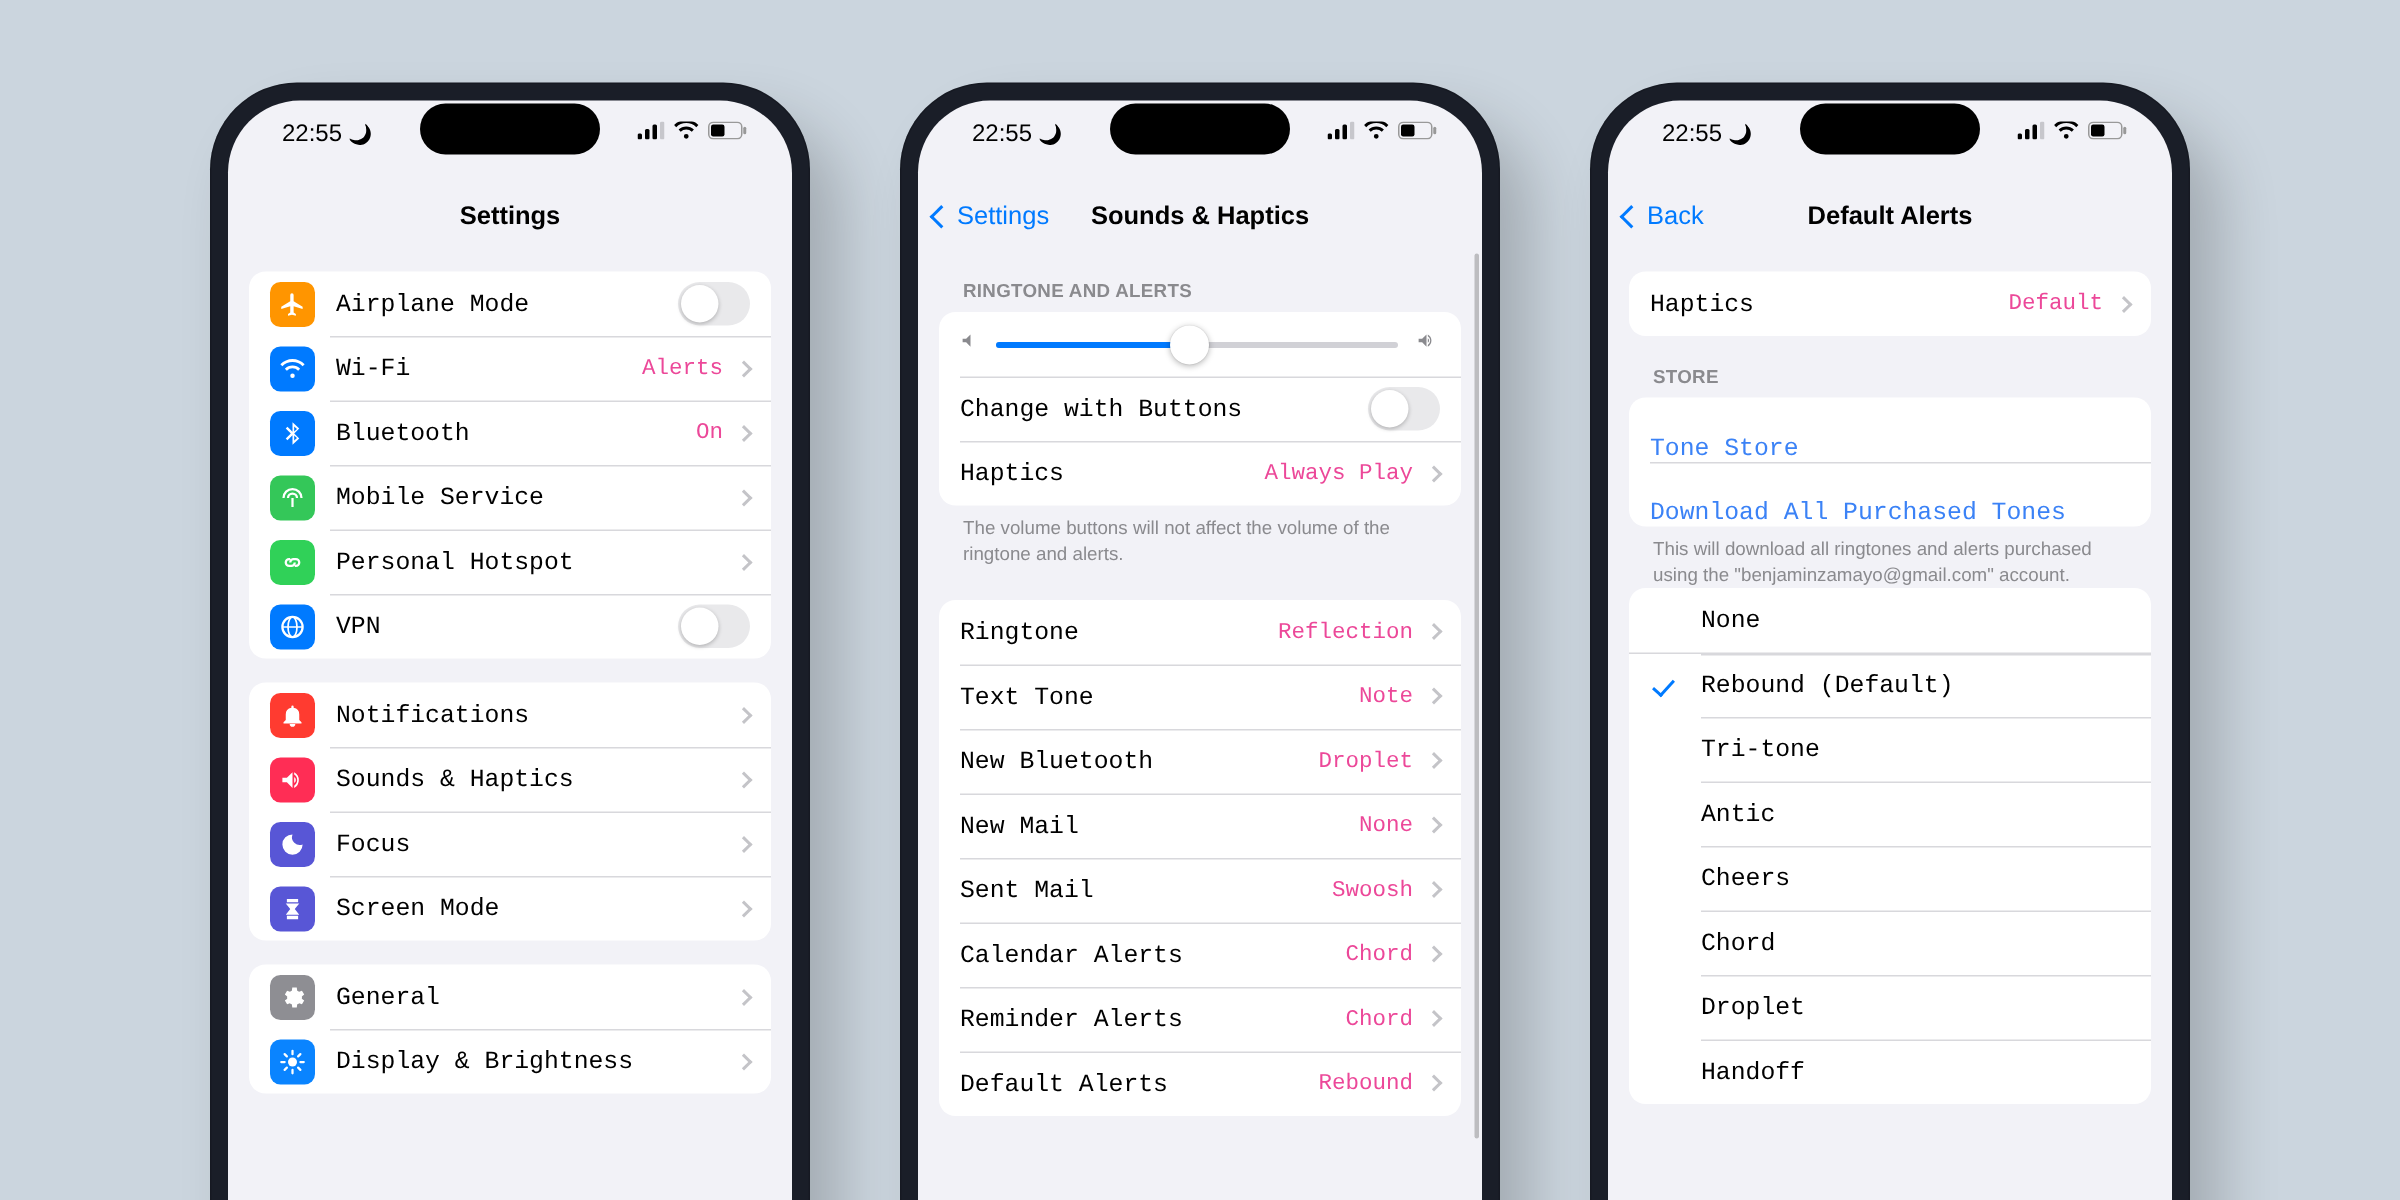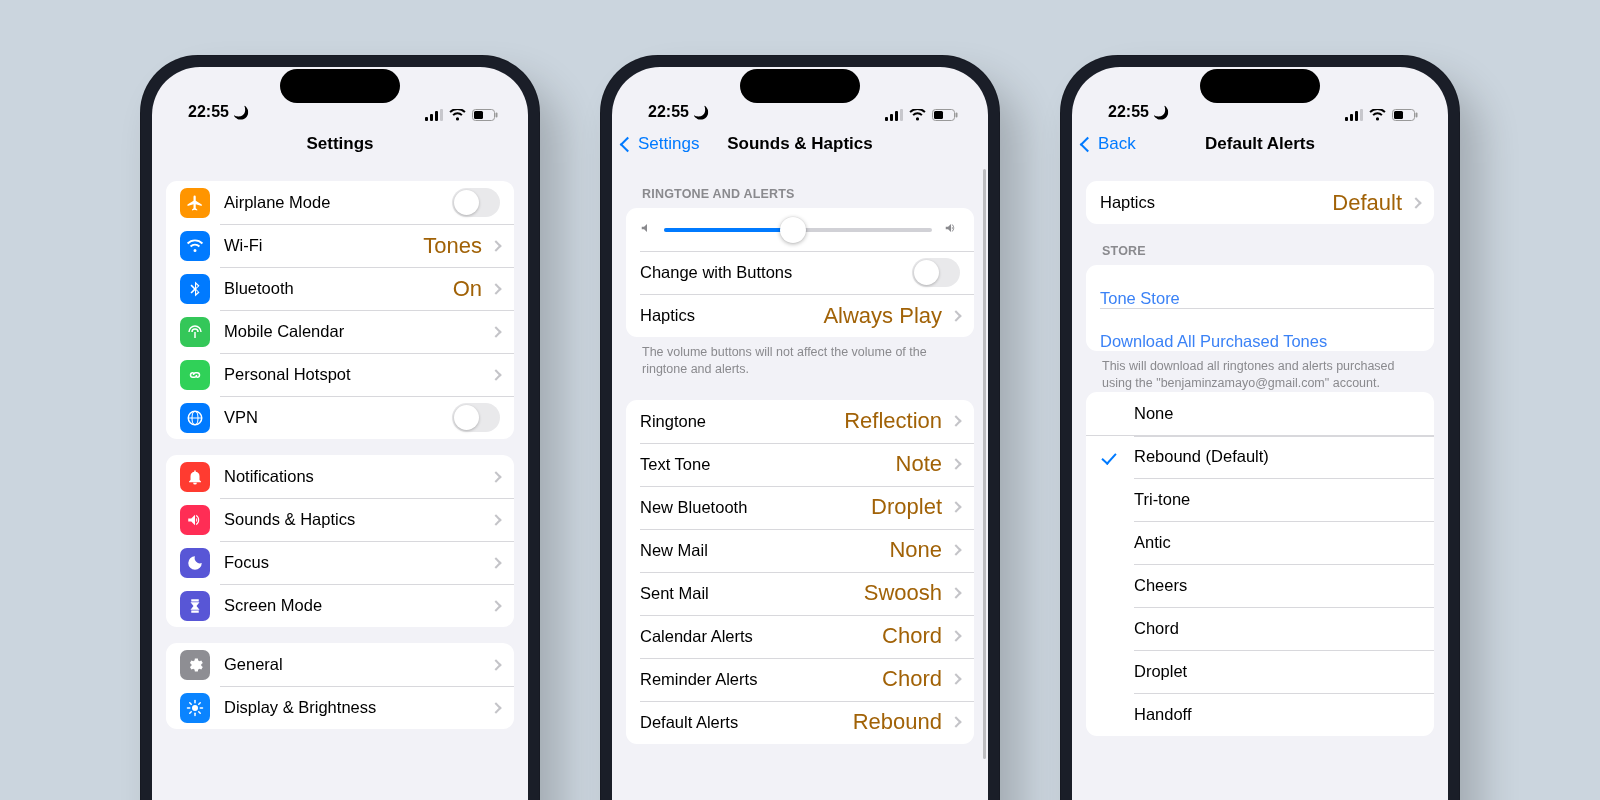--- a/index.html
+++ b/index.html
@@ -39,25 +39,25 @@
     transform: translateX(-50%);
     width: 120px;
     height: 34px;
     background: #000;
     border-radius: 20px;
     z-index: 50;
   }
   .statusbar {
     height: 54px;
     display: flex;
-    align-items: flex-end;
+    align-items: flex-start;
     justify-content: space-between;
     padding: 14px 30px 0 36px;
     font-size: 16px;
-    font-weight: 700;
+    font-weight: 400;
     color: #000;
   }
   .status-left { display: flex; align-items: center; gap: 4px; }
   .status-right { display: flex; align-items: center; gap: 6px; }
   .moon-icon::before { content: "\1F319"; font-size: 13px; filter: grayscale(1) brightness(0); }
 
   .navbar {
     height: 46px;
     display: flex;
     align-items: center;
@@ -101,28 +101,29 @@
   }
   .group.first { margin-top: 14px; }
   .group.nospace { margin-top: 0; }
   .row {
     display: flex; align-items: center;
     min-height: 43px;
     padding: 0 14px;
     font-size: 16.5px;
     color: #000;
     position: relative;
+    font-family: Liberation Mono, monospace;
   }
   .row + .row::before {
     content: ""; position: absolute; top: 0; left: 14px; right: 0;
     height: 0.5px; background: #d8d8dc;
   }
   .row.icon-row + .row.icon-row::before { left: 54px; }
   .row .label { flex: 1; }
-  .row .detail { color: #a16207; font-size: 22px; }
+  .row .detail { color: #ec4899; font-size: 15px; }
   .row .chev {
     width: 8px; height: 8px;
     border-top: 2px solid #c4c4c8; border-right: 2px solid #c4c4c8;
     transform: rotate(45deg);
     margin-left: 10px;
   }
   .app-icon {
     width: 30px; height: 30px; border-radius: 7px;
     margin-right: 14px; display: flex; align-items: center; justify-content: center;
     flex-shrink: 0;
@@ -233,40 +234,40 @@
           <span class="label">Airplane Mode</span>
           <div class="toggle"></div>
         </div>
         <div class="row icon-row">
           <div class="app-icon ic-blue">
               <svg viewBox="0 0 24 24">
                 <path d="M12 20a2 2 0 1 0 0-4 2 2 0 0 0 0 4zm-5-6.5a7 7 0 0 1 10 0l1.8-1.8a9.5 9.5 0 0 0-13.6 0zM3 9.5a12.7 12.7 0 0 1 18 0l1.8-1.8a15.2 15.2 0 0 0-21.6 0z"></path>
               </svg>
             </div>
           <span class="label">Wi-Fi</span>
-          <span class="detail">Tones</span>
+          <span class="detail">Alerts</span>
           <span class="chev"></span>
         </div>
         <div class="row icon-row">
           <div class="app-icon ic-blue">
               <svg viewBox="0 0 24 24">
                 <path d="M12 2l6 5.5-4.5 4.5 4.5 4.5L12 22v-8.5L7.5 18 6 16.5 10.5 12 6 7.5 7.5 6 12 10.5V2zm1.5 3.8v4.4L16 8l-2.5-2.2zm0 8v4.4L16 16l-2.5-2.2z"></path>
               </svg>
             </div>
           <span class="label">Bluetooth</span>
           <span class="detail">On</span>
           <span class="chev"></span>
         </div>
         <div class="row icon-row">
           <div class="app-icon ic-green">
               <svg viewBox="0 0 24 24">
                 <path d="M12 7a5 5 0 0 1 5 5h-2a3 3 0 0 0-6 0H7a5 5 0 0 1 5-5zm0-4a9 9 0 0 1 9 9h-2a7 7 0 0 0-14 0H3a9 9 0 0 1 9-9zm-1 9h2v8h-2z"></path>
               </svg>
             </div>
-          <span class="label">Mobile Calendar</span>
+          <span class="label">Mobile Service</span>
           <span class="chev"></span>
         </div>
         <div class="row icon-row">
           <div class="app-icon ic-green2">
               <svg viewBox="0 0 24 24">
                 <path d="M9 12a4 4 0 0 1 4-4h2a4 4 0 0 1 0 8h-1v-2h1a2 2 0 0 0 0-4h-2a2 2 0 0 0-2 2zm6 0a4 4 0 0 1-4 4H9a4 4 0 0 1 0-8h1v2H9a2 2 0 0 0 0 4h2a2 2 0 0 0 2-2z"></path>
               </svg>
             </div>
           <span class="label">Personal Hotspot</span>
           <span class="chev"></span>

